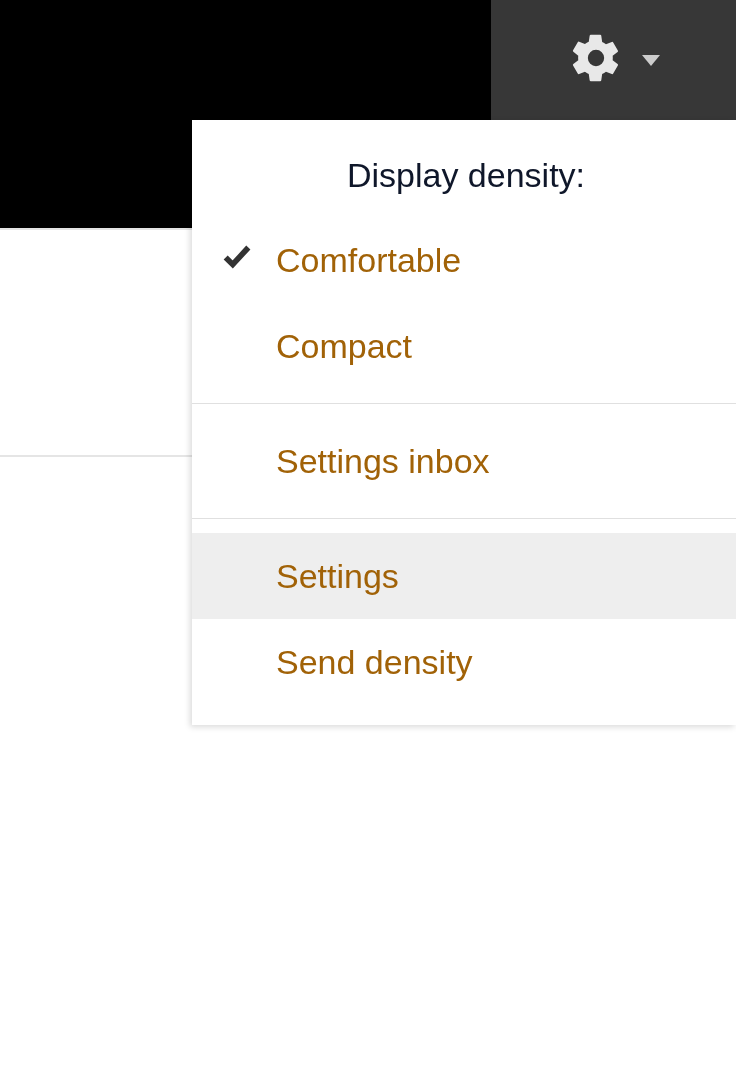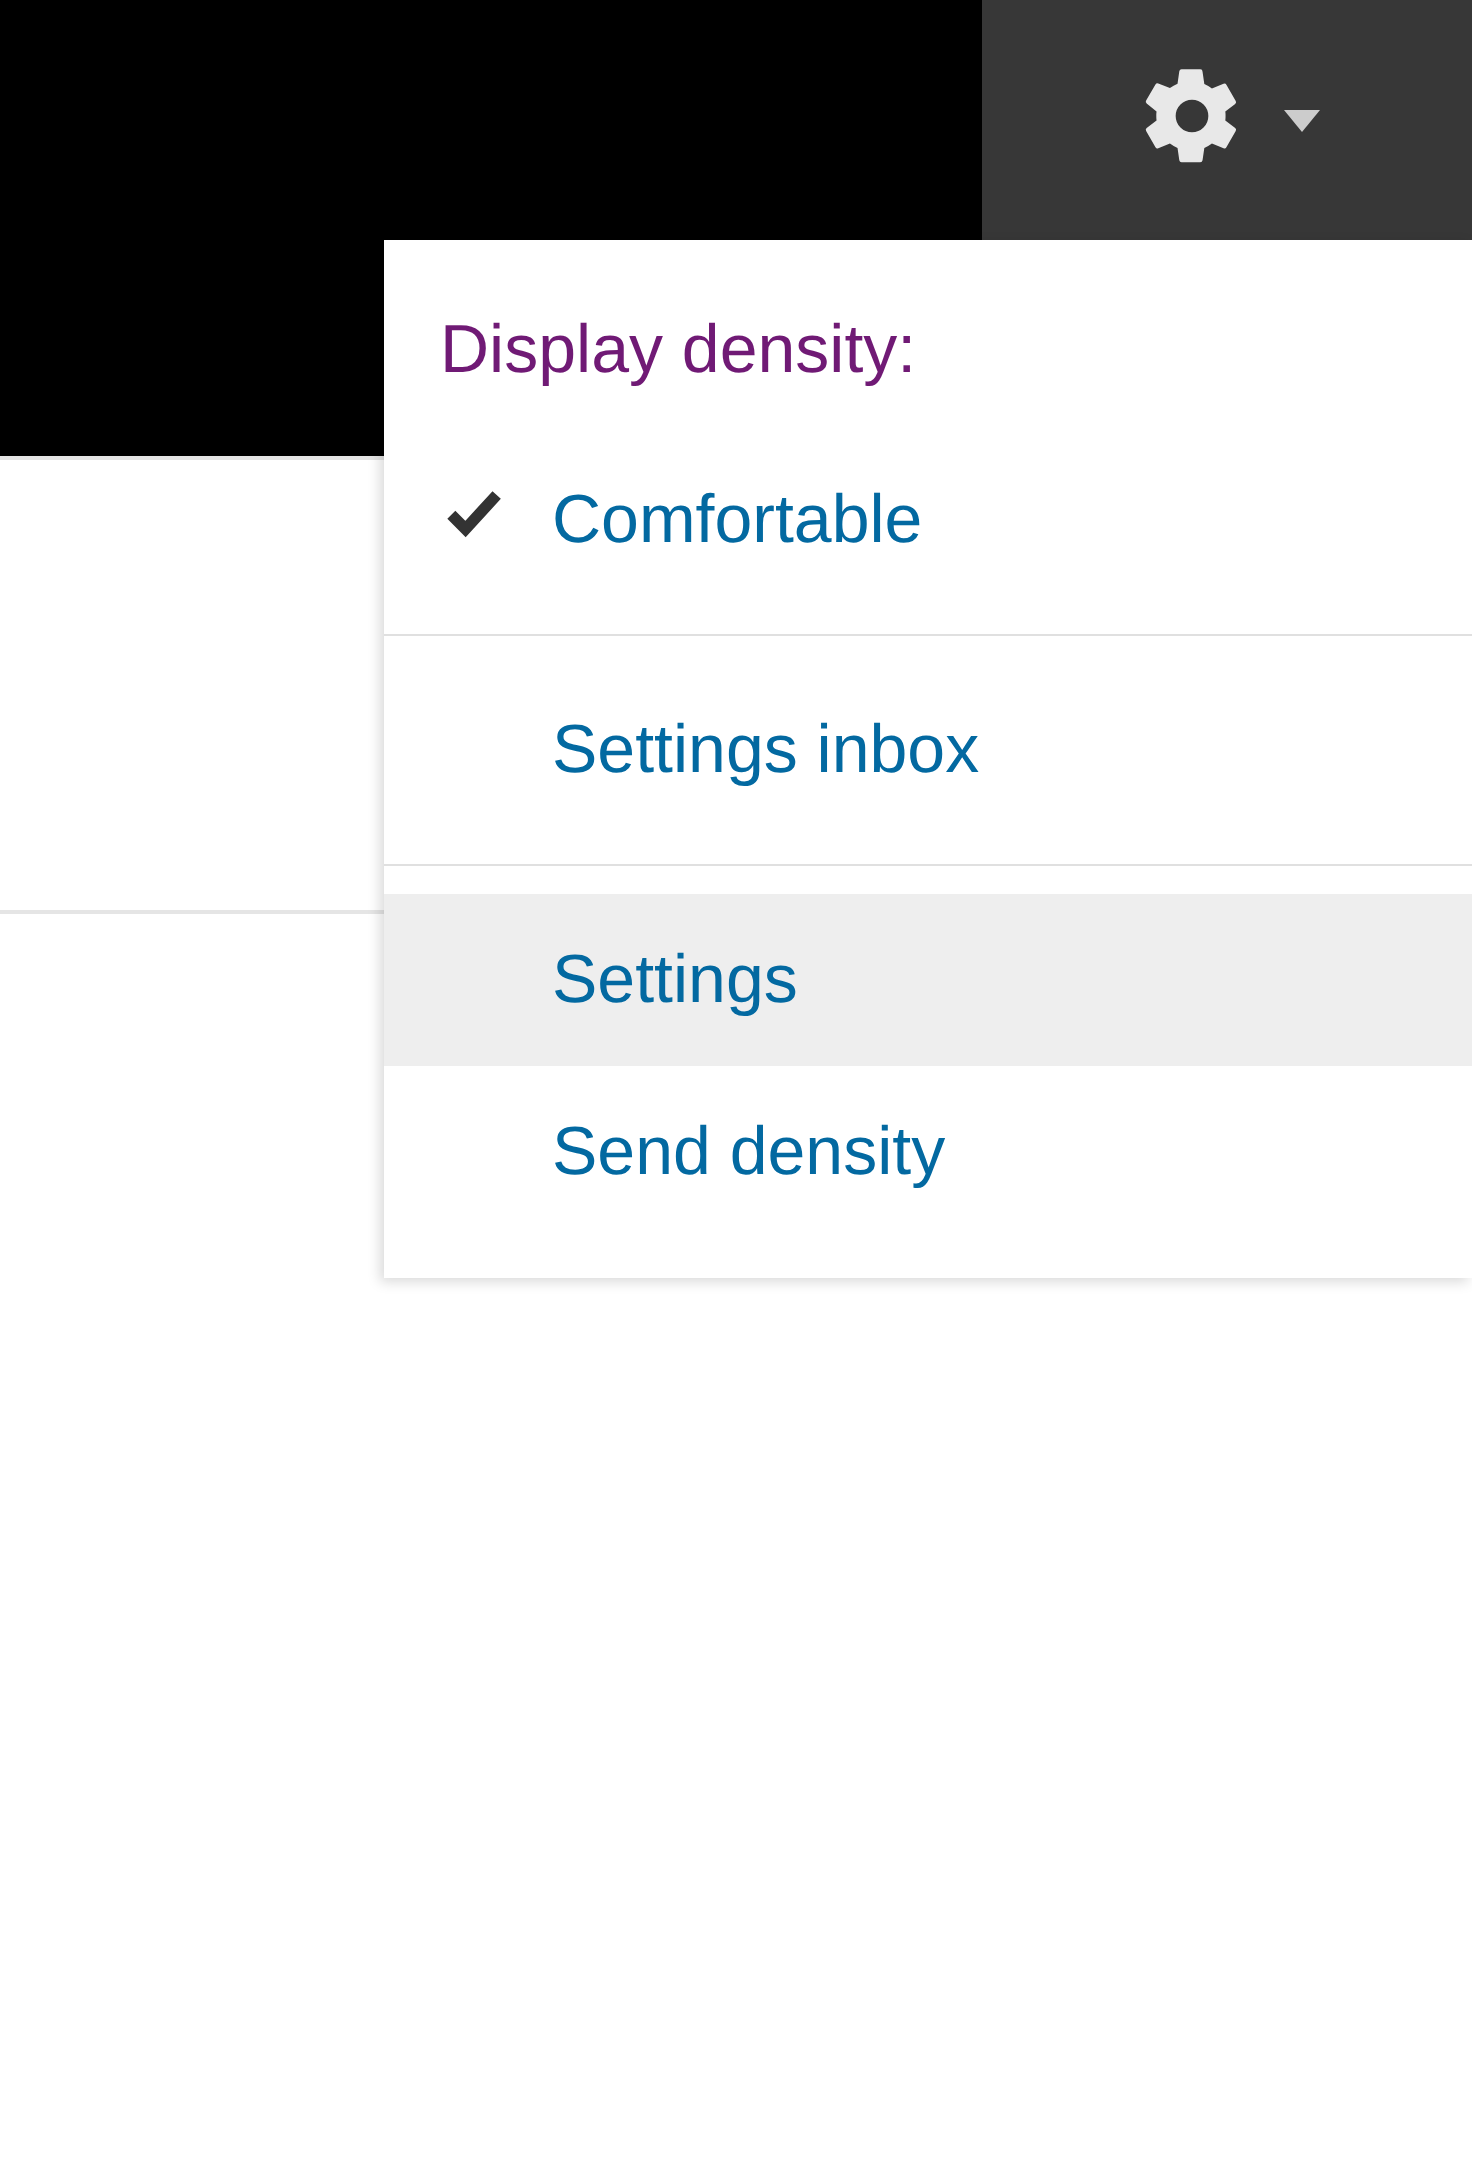--- a/index.html
+++ b/index.html
@@ -86,31 +86,32 @@
       left: 192px;
       top: 0;
       width: calc(736px - 192px);
       background: #ffffff;
       box-shadow: -2px 2px 6px rgba(0,0,0,0.15);
       padding-top: 26px;
       padding-bottom: 20px;
     }
     .menu-section-header {
       font-size: 34px;
-      color: #701a75;
+      color: #0f172a;
       padding: 10px 24px 22px 28px;
+      text-align: center;
     }
     .menu-item {
       display: flex;
       align-items: center;
       height: 86px;
       padding-left: 28px;
       cursor: pointer;
       font-size: 34px;
-      color: #0369a1;
+      color: #a16207;
     }
     .menu-item.highlighted {
       background: #eeeeee;
     }
     .check-col {
       width: 56px;
       display: flex;
       align-items: center;
       justify-content: flex-start;
     }
@@ -159,20 +160,24 @@
         <span class="check-icon">
           <svg viewBox="0 0 24 24">
               <polyline points="4,13 9,18 20,6"></polyline>
             </svg>
         </span>
       </span>
       <span class="menu-label">Comfortable</span>
     </div>
 
 
+    <div class="menu-item">
+      <span class="check-col"></span>
+      <span class="menu-label">Compact</span>
+    </div>
 
     <div class="divider"></div>
 
     <div class="menu-item">
       <span class="check-col"></span>
       <span class="menu-label">Settings inbox</span>
     </div>
 
     <div class="divider"></div>
 

